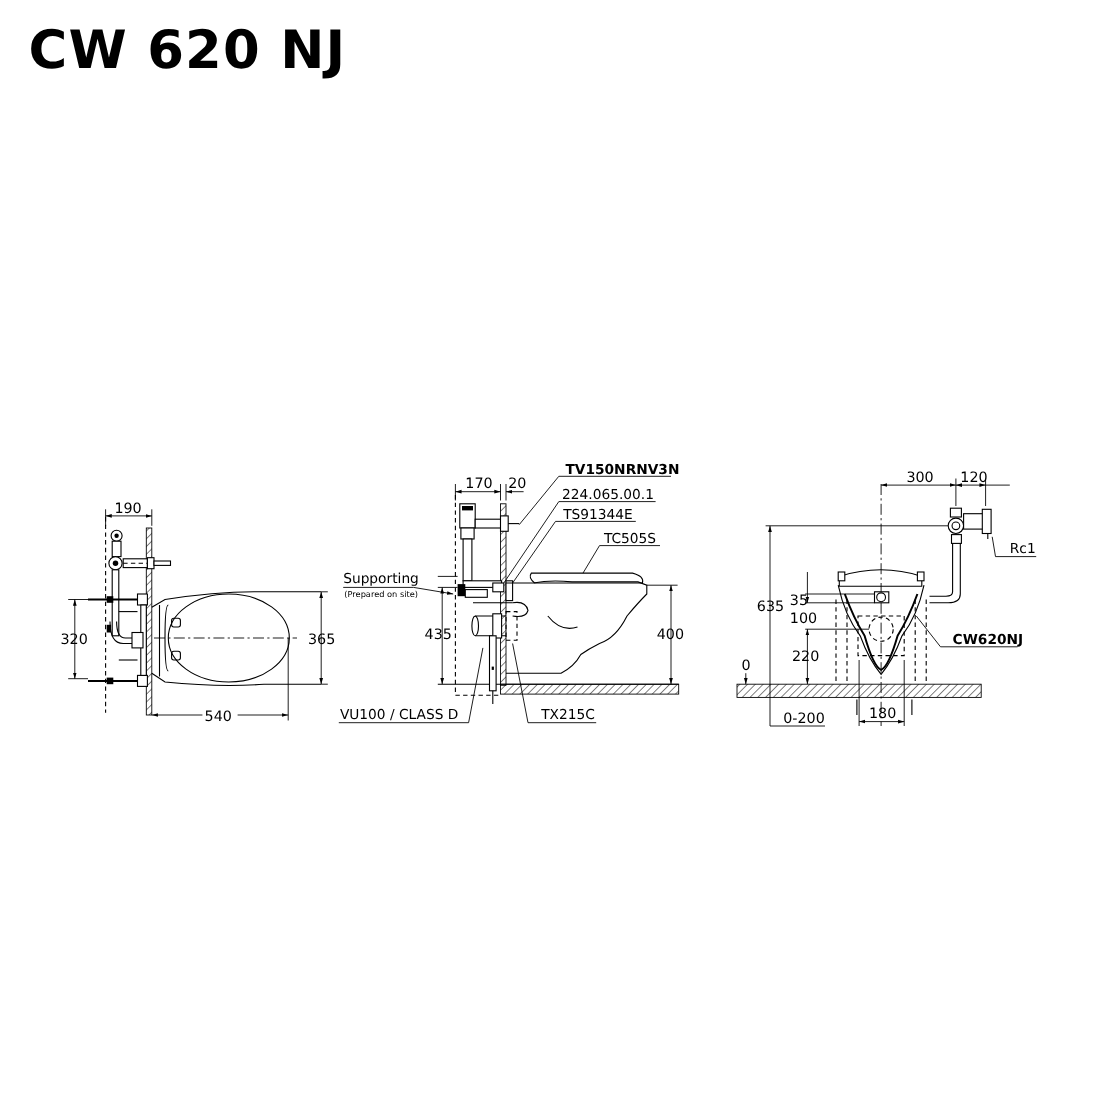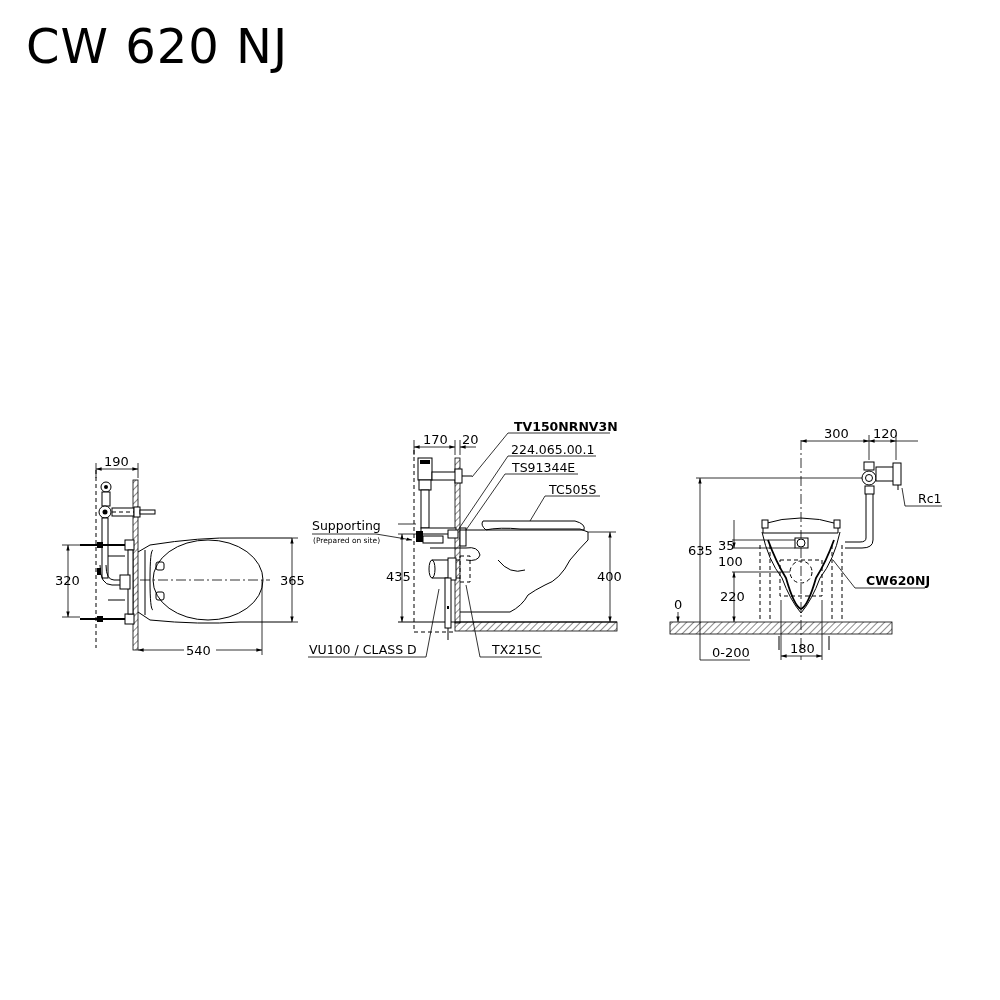--- a/index.html
+++ b/index.html
@@ -1,17 +1,17 @@
 <!DOCTYPE html>
 <html><head>
 <meta charset="utf-8">
 <style>
   html, body { margin:0; padding:0; background:#ffffff; }
   body { width:1000px; height:1000px; position:relative; overflow:hidden; font-family:"DejaVu Sans", sans-serif; color:#000; }
-  .title { position:absolute; left:26px; top:16px; font-size:48px; font-weight:normal; letter-spacing:1px; line-height:60px; }
+  .title { position:absolute; left:26px; top:16px; font-size:48px; font-weight:bold; letter-spacing:1px; line-height:60px; }
   svg.drawing { position:absolute; left:0; top:0; width:1000px; height:1000px; }
   svg text { font-family:"DejaVu Sans", sans-serif; fill:#000; }
   .dim { font-size:13px; }
   .lbl { font-size:12.5px; }
   .lbl-b { font-size:12.5px; font-weight:bold; }
   .small { font-size:7.5px; }
   .ln { stroke:#000; stroke-width:1; fill:none; }
   .thin { stroke:#000; stroke-width:0.8; fill:none; }
   .thick { stroke:#000; stroke-width:1.8; fill:none; }
   .dash { stroke:#000; stroke-width:1; fill:none; stroke-dasharray:4 3; }

